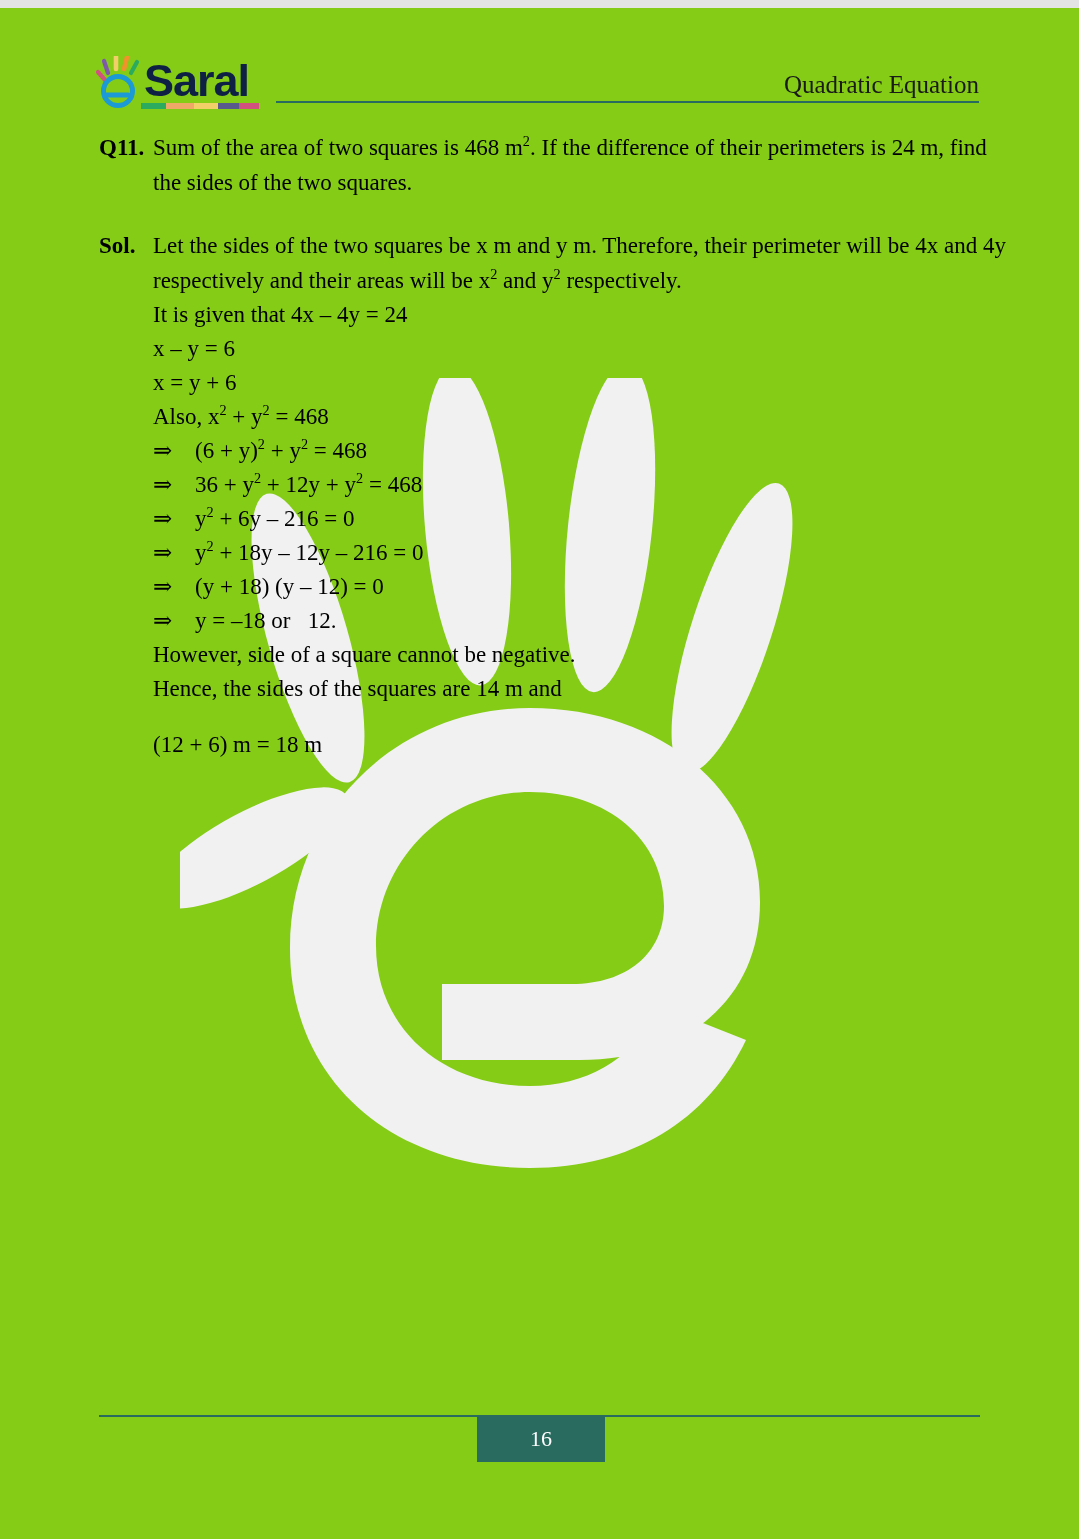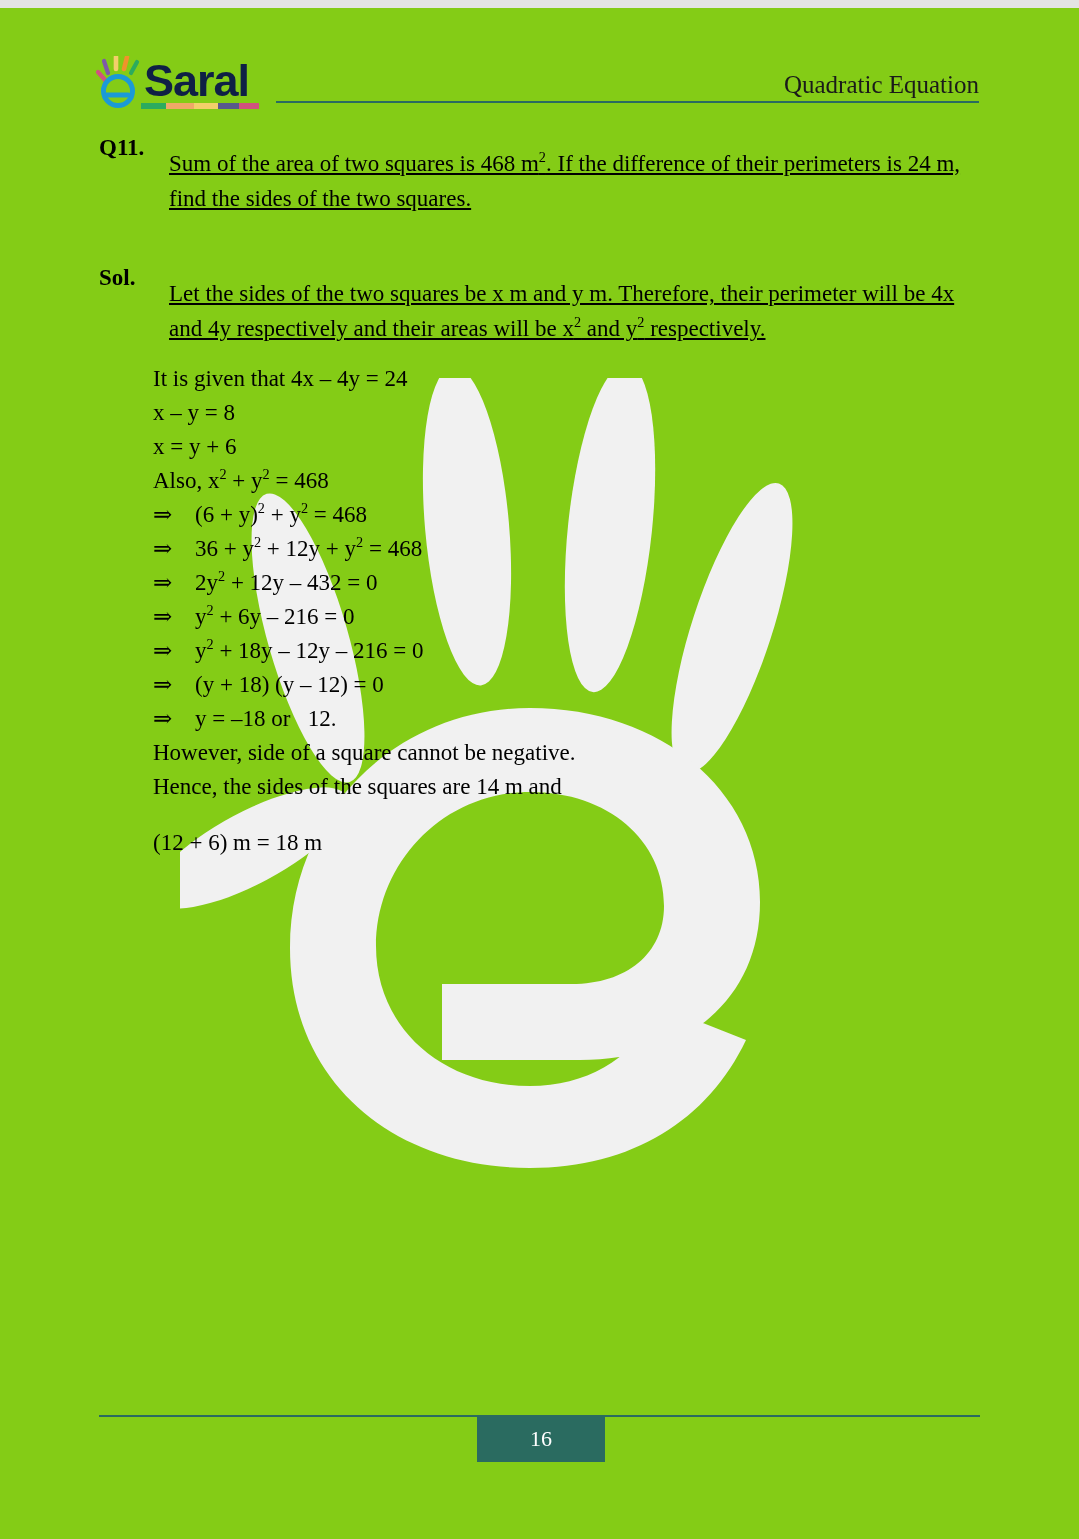--- a/index.html
+++ b/index.html
@@ -145,22 +145,21 @@
     font-weight: bold;
     line-height: 35px;
     white-space: nowrap;
   }
   .qa-body {
     flex: 1 1 auto;
     font-size: 23px;
     line-height: 35px;
   }
   .qa-body p {
-    margin: 16px;
-    text-decoration: underline;
+    margin: 0;
   }
   .line {
     font-size: 23px;
     line-height: 34px;
     white-space: nowrap;
   }
   .gap-md { height: 28px; }
   .gap-lg { height: 22px; }
 
   .arrow {
@@ -292,30 +291,29 @@
     <div class="gap-md"></div>
 
     <div class="qa-block">
       <div class="qa-row">
         <div class="qa-label">Sol.</div>
         <div class="qa-body">
 
           <p>Let the sides of the two squares be x m and y m. Therefore, their perimeter will be 4x and 4y respectively and their areas will be x<sup>2</sup> and y<sup>2</sup> respectively.</p>
 
           <div class="line">It is given that 4x – 4y = 24</div>
-          <div class="line">x – y = 8</div>
+          <div class="line">x – y = 6</div>
           <div class="line">x = y + 6</div>
 
           <div class="line">Also, x<sup>2</sup> + y<sup>2</sup> = 468</div>
 
           <div class="line"><span class="arrow">⇒</span>(6 + y)<sup>2</sup> + y<sup>2</sup> = 468</div>
 
           <div class="line"><span class="arrow">⇒</span>36 + y<sup>2</sup> + 12y + y<sup>2</sup> = 468</div>
 
-          <div class="line"><span class="arrow">⇒</span>2y<sup>2</sup> + 12y – 432 = 0</div>
 
           <div class="line"><span class="arrow">⇒</span>y<sup>2</sup> + 6y – 216 = 0</div>
 
           <div class="line"><span class="arrow">⇒</span>y<sup>2</sup> + 18y – 12y – 216 = 0</div>
 
 
           <div class="line"><span class="arrow">⇒</span>(y + 18) (y – 12) = 0</div>
 
           <div class="line"><span class="arrow">⇒</span>y = –18 or&nbsp;&nbsp; 12.</div>
 

